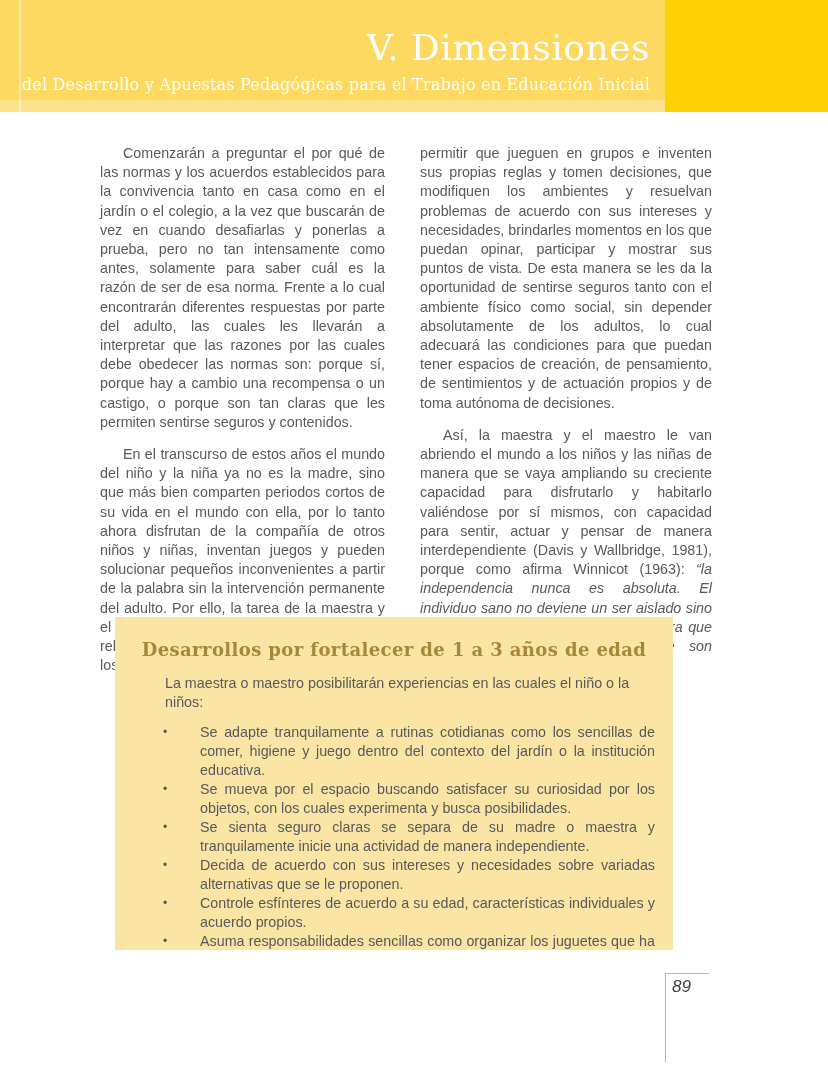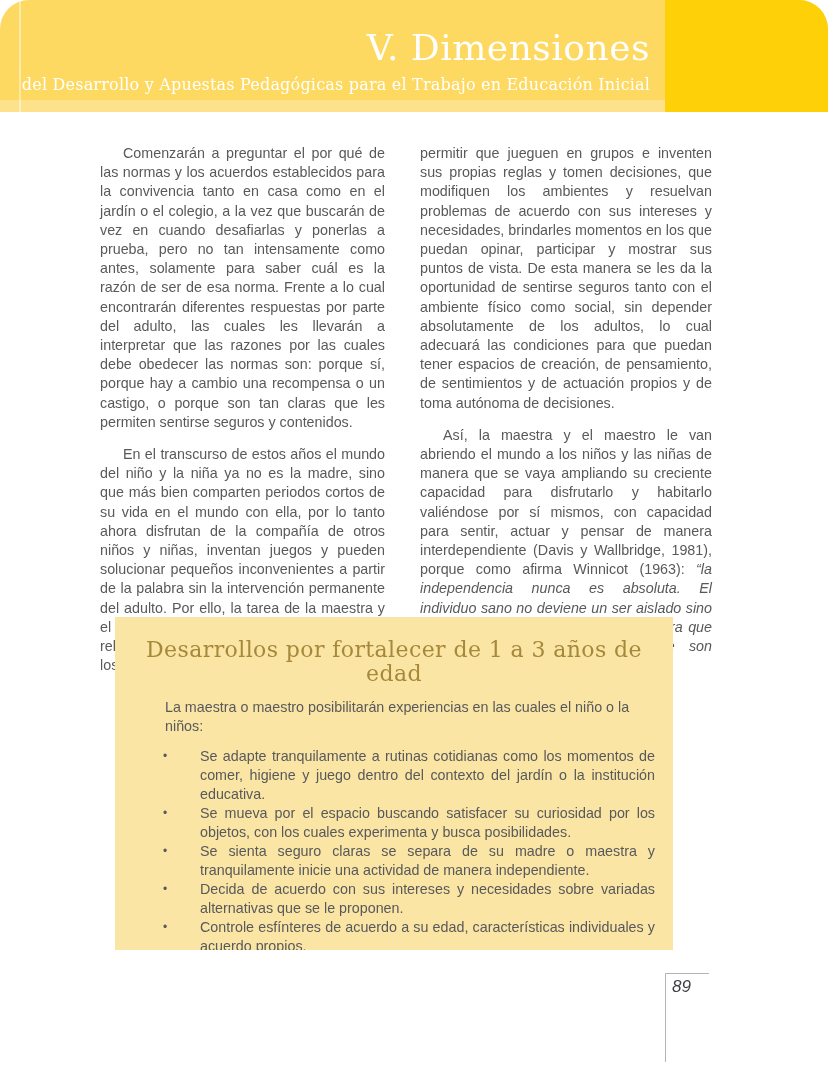--- a/index.html
+++ b/index.html
@@ -2,21 +2,21 @@
 <html lang="es" style="--band: #fed961; --band_light: #fee28b; --accent_block: #fdd008; --box_bg: #fae5a4; --box_title: #a6883b; --text: #58595b; --rule: #b5b5b5;"><head>
 <meta charset="utf-8">
 <style>
   :root{
     --band:#fed961; --band_light:#fee28b; --accent_block:#fdd008;
     --box_bg:#fae5a4; --box_title:#a6883b; --text:#58595b; --rule:#b5b5b5;
   }
   html,body{margin:0;padding:0;background:#fff;}
   .page{
     position:relative; width:828px; height:1067px; background:#fff;
-    overflow:hidden; font-family:"Liberation Sans",sans-serif;border-radius:29px;
+    overflow:hidden; font-family:"Liberation Sans",sans-serif;
   }
   
   .header-band{position:absolute;top:0;left:0;width:828px;height:100px;background:var(--band);}
   .header-band-light{position:absolute;top:100px;left:0;width:828px;height:12px;background:var(--band_light);}
   .accent-block{position:absolute;top:0;right:0;width:163px;height:112px;background:var(--accent_block);}
   .header-vline{position:absolute;top:0;left:19px;width:2px;height:112px;background:rgba(255,255,255,0.45);}
   .chapter-title{
     position:absolute;top:28px;right:178px;width:600px;text-align:right;
     font-family:"DejaVu Serif",serif;font-size:36px;line-height:40px;color:#ffffff;
     letter-spacing:0.5px;
@@ -35,22 +35,22 @@
     text-align:justify;hyphens:auto;-webkit-hyphens:auto;
   }
   .indent{text-indent:23px;}
   .quote-italic{font-style:italic;}
   
   .dev-box{
     position:absolute;left:115px;top:617px;width:558px;height:333px;
     background:var(--box_bg);overflow:hidden;color:var(--text);
   }
   .dev-box-title{
-    margin:0;padding-top:21px;text-align:center;font-weight:normal;
-    font-family:"DejaVu Serif",serif;font-size:22px;line-height:24px;
+    margin:0;padding-top:21px;text-align:center;font-weight:bold;
+    font-family:"DejaVu Serif",serif;font-size:18px;line-height:24px;
     color:var(--box_title);letter-spacing:0.4px;
   }
   .dev-intro{margin:12px 30px 0 50px;font-size:14.3px;line-height:19px;}
   .dev-list{margin:11px 0 0 0;padding:0 18px 0 48px;list-style:none;}
   .dev-list li{display:flex;font-size:14.3px;line-height:19px;}
   .blt{flex:0 0 37px;width:37px;font-size:12px;}
   .btxt{flex:1;text-align:justify;hyphens:auto;-webkit-hyphens:auto;}
   
   .folio-rule-v{position:absolute;left:665px;top:973px;width:1px;height:89px;background:var(--rule);}
   .folio-rule-h{position:absolute;left:665px;top:973px;width:44px;height:1px;background:var(--rule);}
@@ -80,21 +80,21 @@
     <p>permitir que jueguen en grupos e inventen sus propias reglas y tomen decisiones, que modifiquen los ambientes y resuelvan problemas de acuerdo con sus intereses y necesidades, brindarles momentos en los que puedan opinar, participar y mostrar sus puntos de vista. De esta manera se les da la oportunidad de sentirse seguros tanto con el ambiente físico como social, sin depender absolutamente de los adultos, lo cual adecuará las condiciones para que puedan tener espacios de creación, de pensamiento, de sentimientos y de actuación propios y de toma autónoma de decisiones.</p>
     <p class="indent"><span>Así, la maestra y el maestro le van abriendo el mundo a los niños y las niñas de manera que se vaya ampliando su creciente capacidad para disfrutarlo y habitarlo valiéndose por sí mismos, con capacidad para sentir, actuar y pensar de manera interdependiente (Davis y Wallbridge, 1981), porque como afirma Winnicot (1963): </span><span class="quote-italic">“la independencia nunca es absoluta. El individuo sano no deviene un ser aislado sino se relaciona con el ambiente de manera que se puede afirmar que él y este son interdependientes”.</span></p>
   </div>
 
   <div class="dev-box">
     <h2 class="dev-box-title">Desarrollos por fortalecer de 1 a 3 años de edad</h2>
     <p class="dev-intro">La maestra o maestro posibilitarán experiencias en las cuales el niño o la niños:</p>
     <ul class="dev-list">
       <li>
           <span class="blt">•</span>
-          <span class="btxt">Se adapte tranquilamente a rutinas cotidianas como los momentos de comer, higiene y juego dentro del contexto del jardín o la institución educativa.</span>
+          <span class="btxt">Se adapte tranquilamente a rutinas cotidianas como los sencillas de comer, higiene y juego dentro del contexto del jardín o la institución educativa.</span>
         </li>
       <li>
           <span class="blt">•</span>
           <span class="btxt">Se mueva por el espacio buscando satisfacer su curiosidad por los objetos, con los cuales experimenta y busca posibilidades.</span>
         </li>
       <li>
           <span class="blt">•</span>
           <span class="btxt">Se sienta seguro claras se separa de su madre o maestra y tranquilamente inicie una actividad de manera independiente.</span>
         </li>
       <li>

